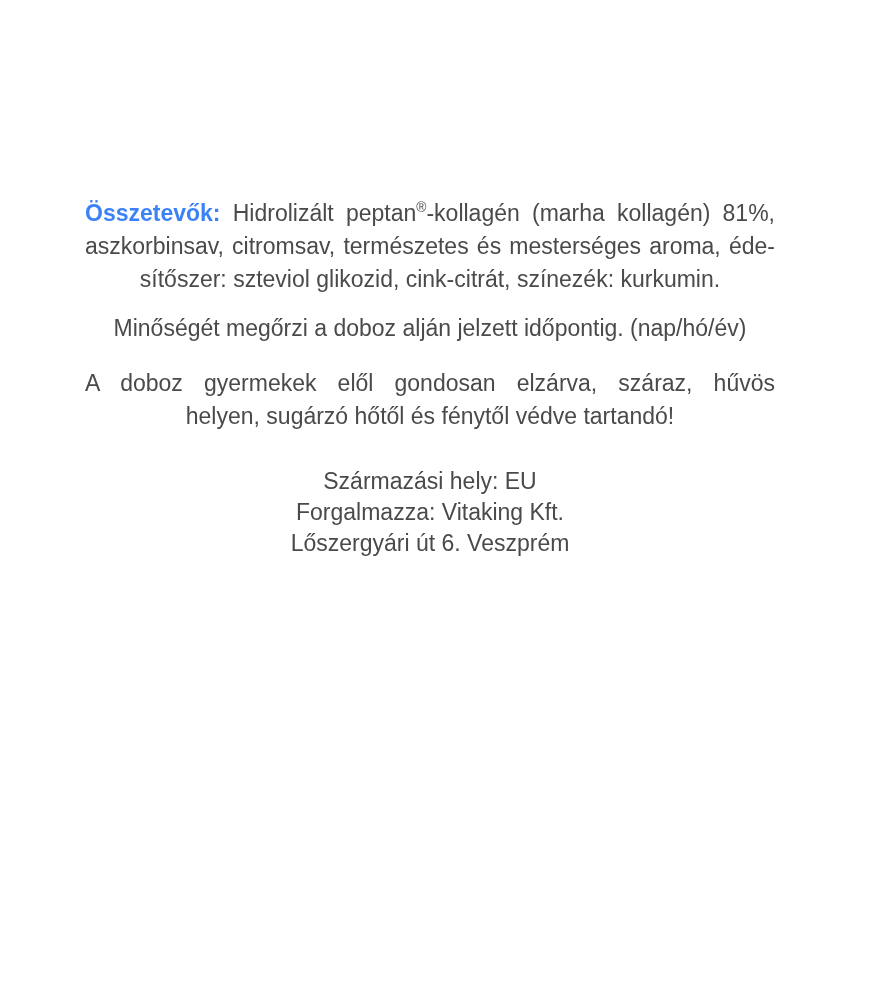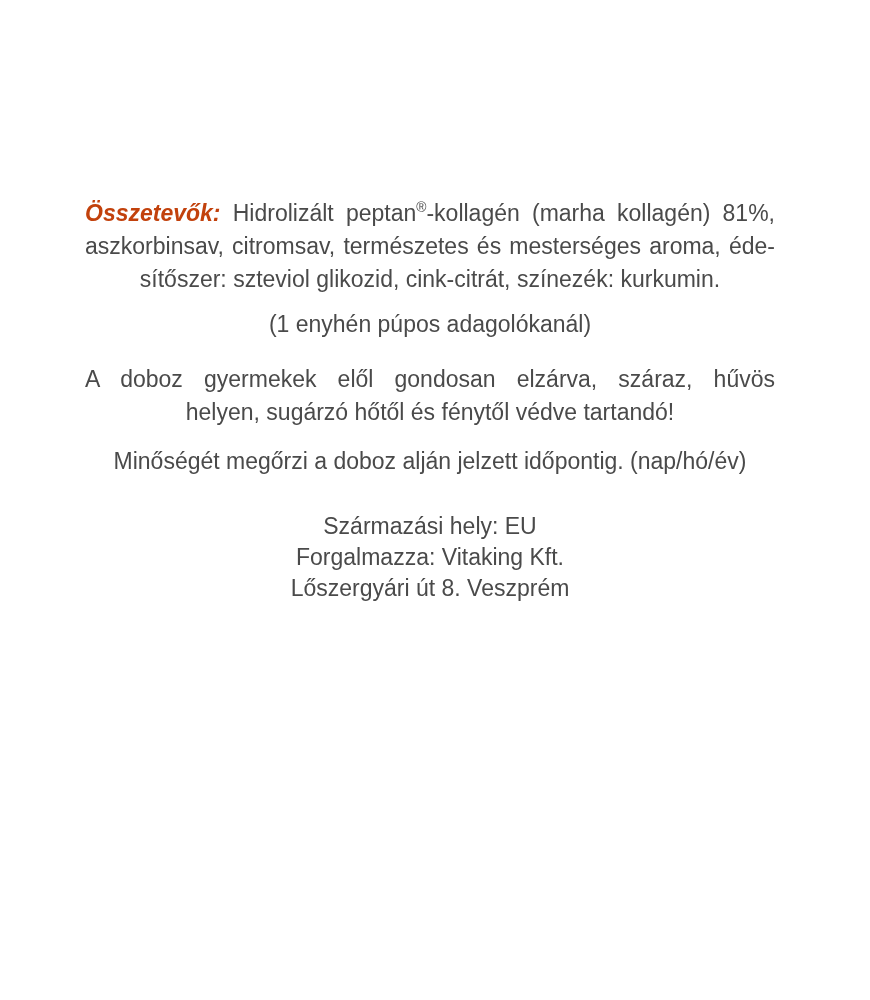--- a/index.html
+++ b/index.html
@@ -28,22 +28,21 @@
   }
   .para { margin: 0; padding: 0; }
   .line { display: block; text-align: center; }
   
   .line.jl {
     text-align: justify;
     text-align-last: justify;
   }
   .bold, .para.allergen {
     font-weight: bold;
-    color: #c2410c;
-    font-style: italic;
+    color: #3b82f6;
   }
   .para.allergen { line-height: 35px; }
   .para.address  { line-height: 31px; }
   .mt12 { margin-top: 12px; }
   .mt16 { margin-top: 16px; }
   .mt17 { margin-top: 17px; }
   .mt18 { margin-top: 33px; }
   .mt21 { margin-top: 21px; }
   .mt22 { margin-top: 22px; }
   sup.reg-mark {
@@ -61,34 +60,33 @@
     <p class="para">
       <span class="line jl">
         <span class="bold">Összetevők:</span>
         <span><span>Hidrolizált peptan</span><sup class="reg-mark">®</sup><span>-kollagén (marha kollagén) 81%,</span></span>
       </span>
       <span class="line jl">aszkorbinsav, citromsav, természetes és mesterséges aroma, éde-</span>
       <span class="line">sítőszer: szteviol glikozid, cink-citrát, színezék: kurkumin.</span>
     </p>
 
     <p class="para mt12">
-      <span class="line">(1 enyhén púpos adagolókanál)</span>
     </p>
 
 
+
+    <p class="para mt16">
+      <span class="line">Minőségét megőrzi a doboz alján jelzett időpontig. (nap/hó/év)</span>
+    </p>
 
     <p class="para mt22">
       <span class="line jl">A doboz gyermekek elől gondosan elzárva, száraz, hűvös</span>
       <span class="line">helyen, sugárzó hőtől és fénytől védve tartandó!</span>
     </p>
 
-    <p class="para mt16">
-      <span class="line">Minőségét megőrzi a doboz alján jelzett időpontig. (nap/hó/év)</span>
-    </p>
-
     <p class="para address mt18">
       <span class="line">Származási hely: EU</span>
       <span class="line">Forgalmazza: Vitaking Kft.</span>
-      <span class="line">Lőszergyári út 8. Veszprém</span>
+      <span class="line">Lőszergyári út 6. Veszprém</span>
     </p>
 
   </div>
 </div>
 
 </body></html>

